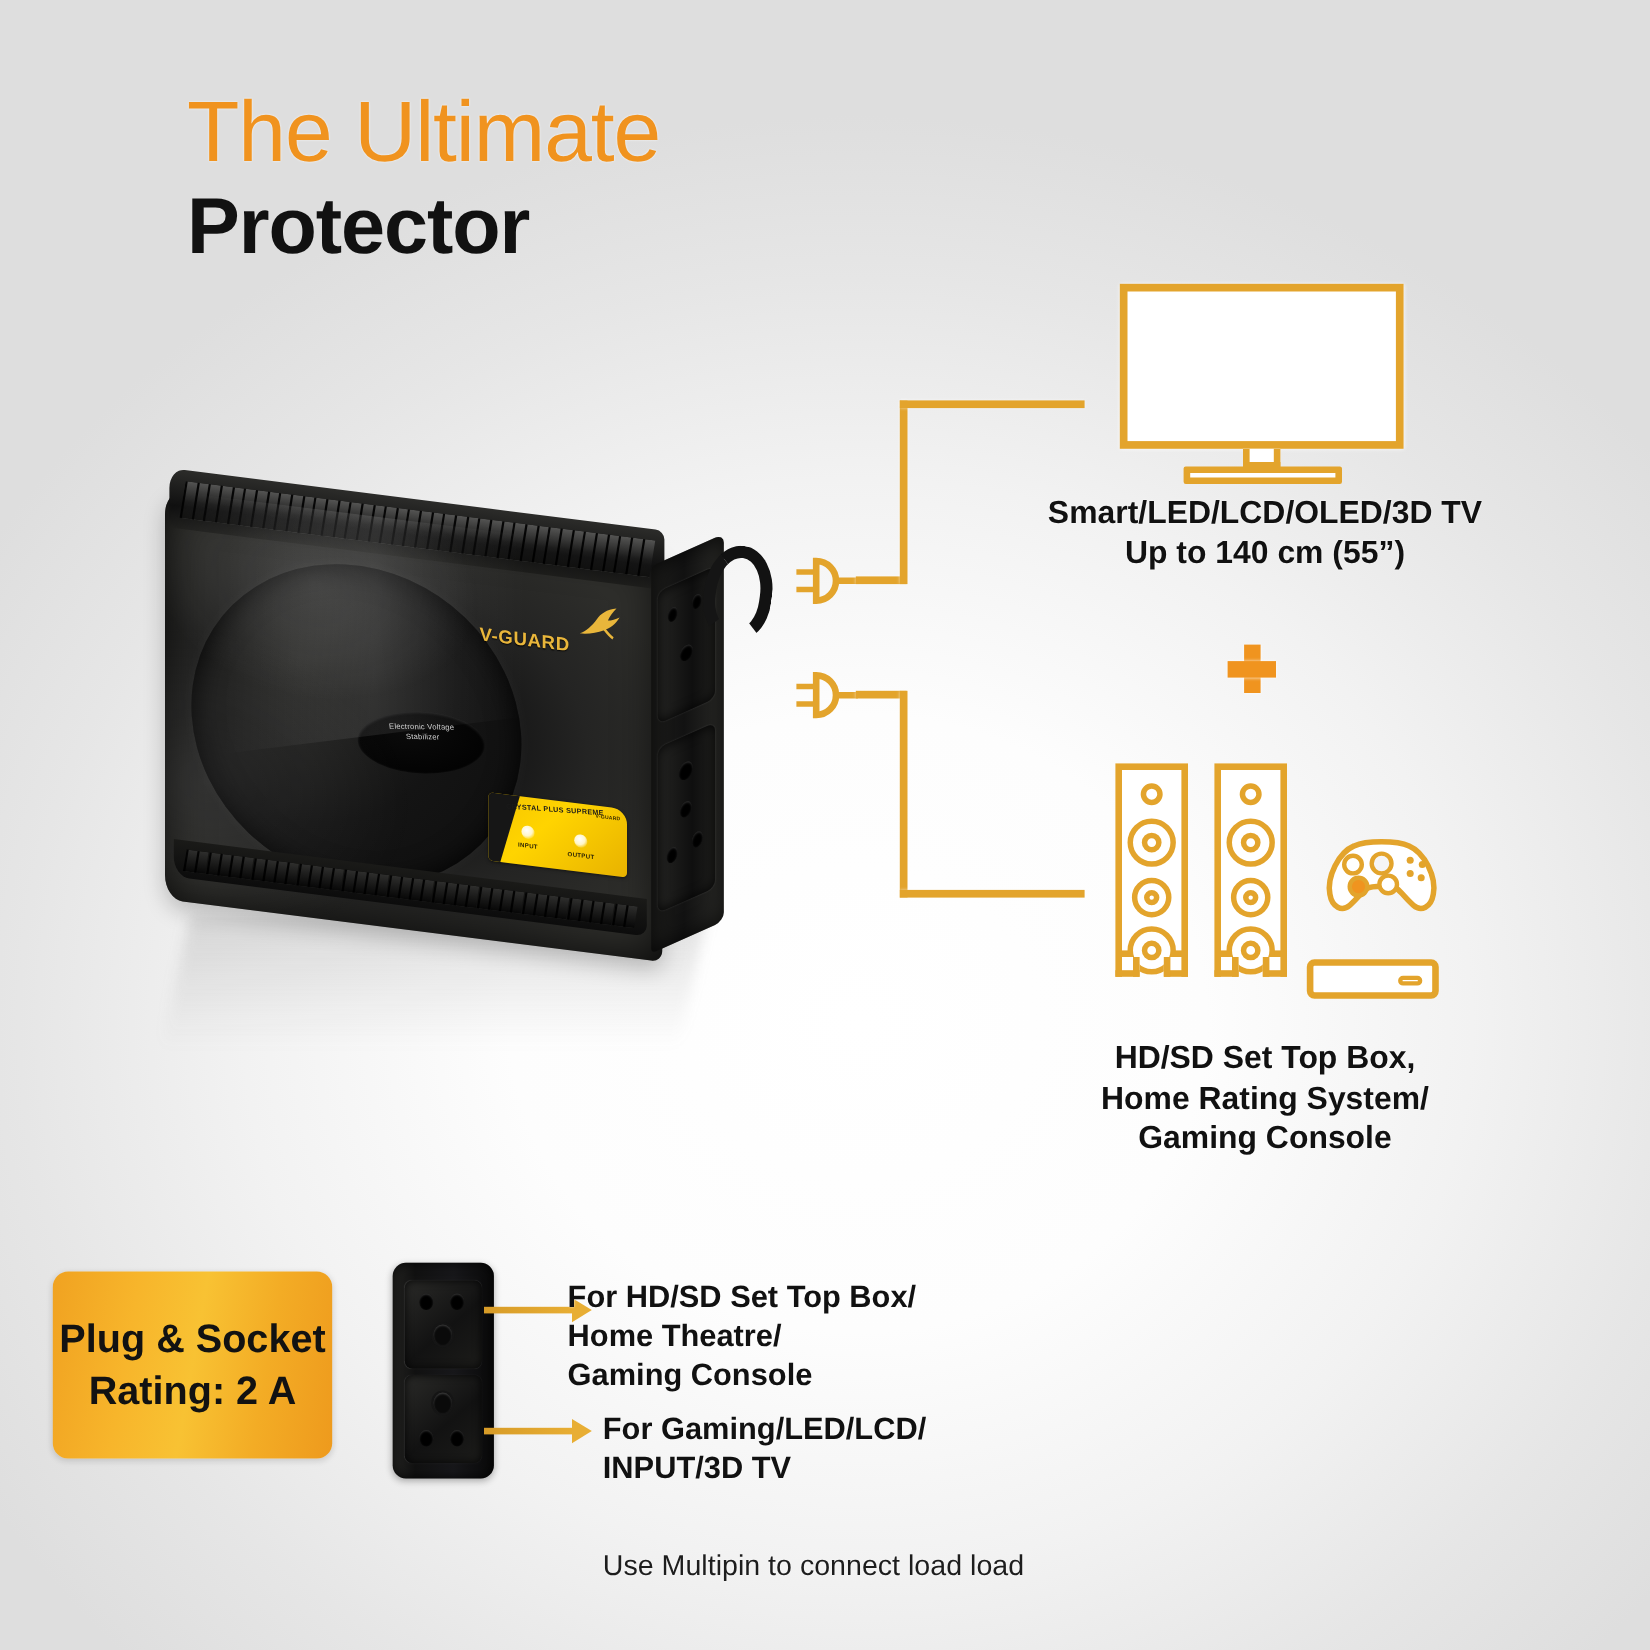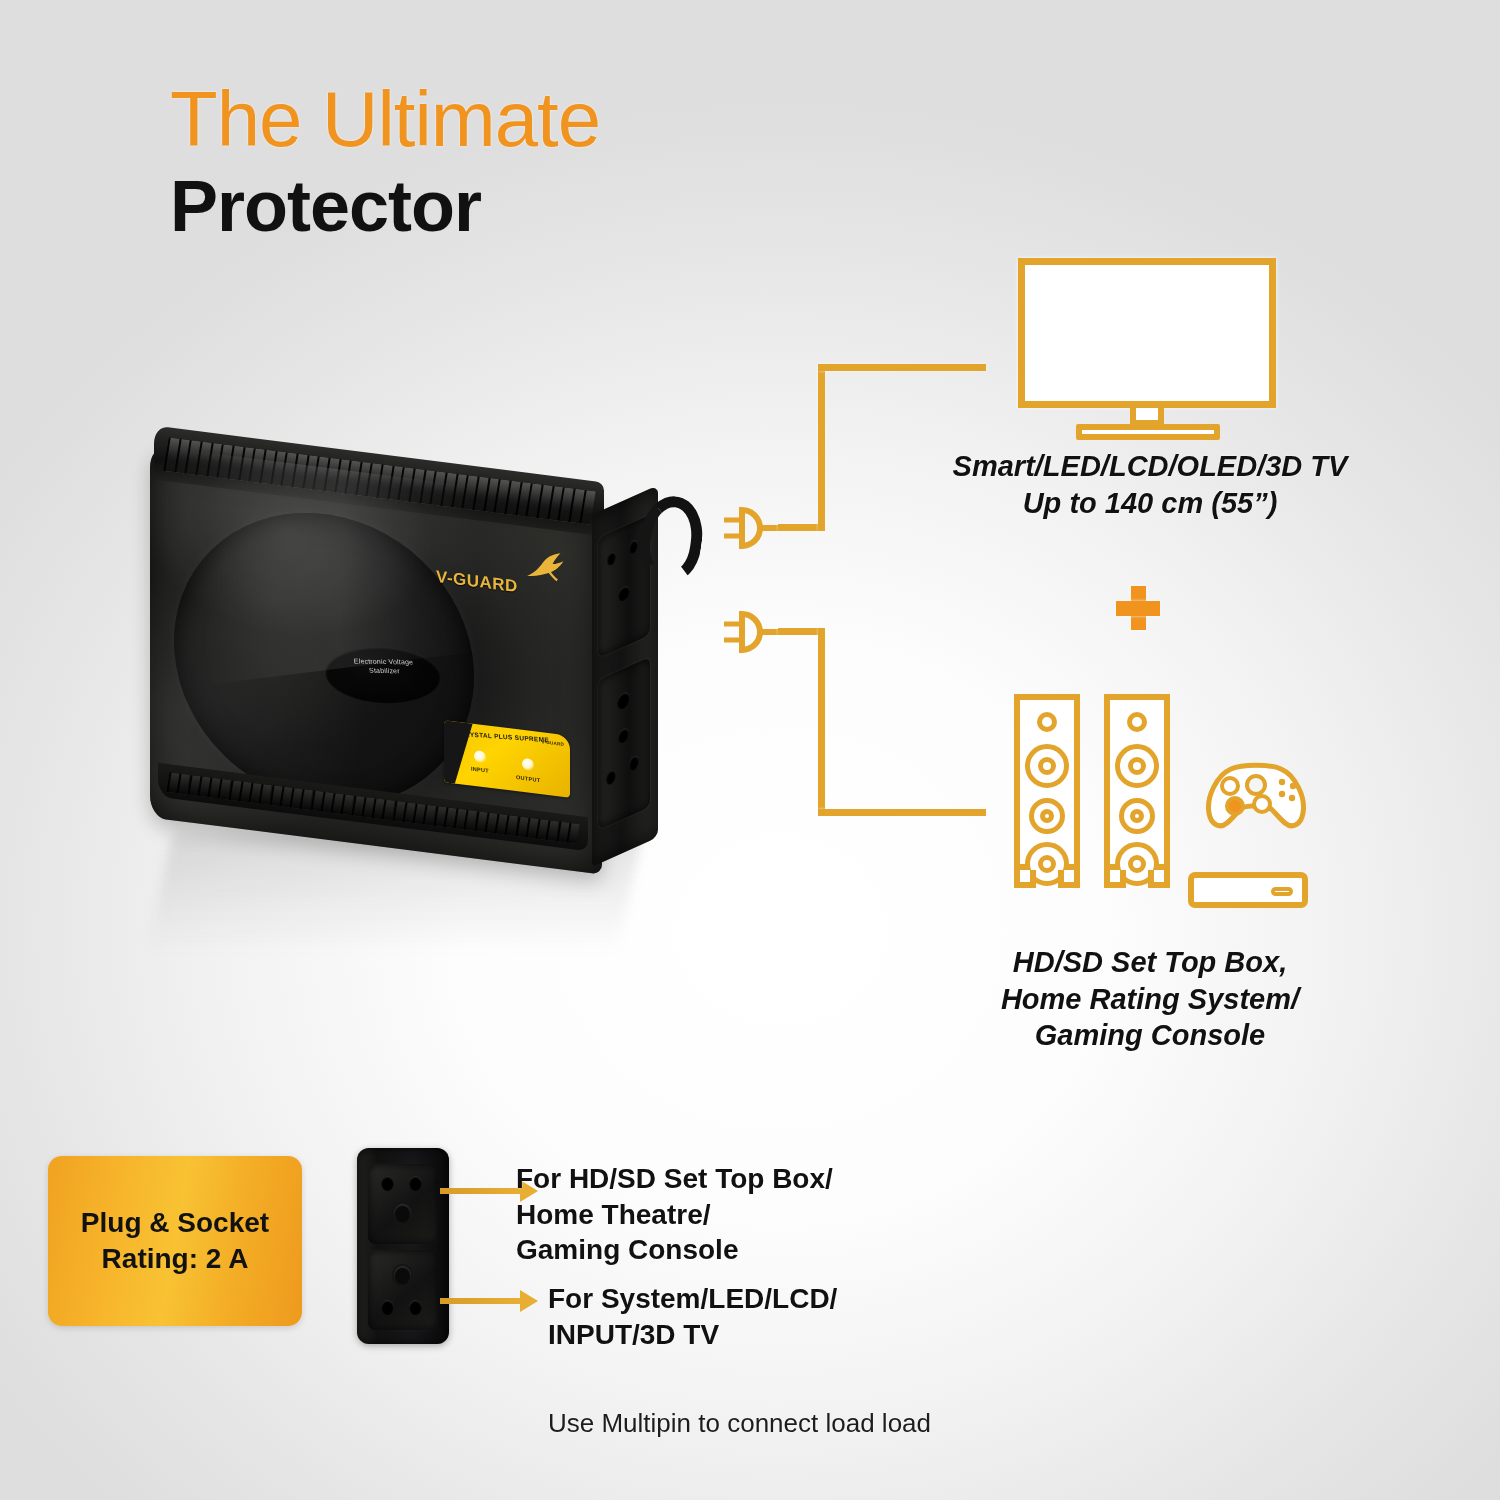--- a/index.html
+++ b/index.html
@@ -198,33 +198,32 @@
   .plus-ico{
     position:absolute; color:#F0941F; font-size:0; line-height:0;
   }
   .plus-ico b{ position:absolute; background:#F0941F; box-shadow:0 0 3px rgba(255,255,255,.8); display:block; }
 
   
   .cap{
     position:absolute; text-align:center; color:#111;
     font-weight:bold; font-size:29px; line-height:1.26;
     text-shadow:0 0 2px rgba(255,255,255,.9);
-    font-style:italic;
   }
 
   
   .badge{
     position:absolute; left:48px; top:1156px; width:254px; height:170px;
     border-radius:14px;
     background:linear-gradient(100deg,#F0A221 0%, #F7B52B 28%, #F8C233 50%, #F3AC25 74%, #EE9A1D 100%);
     box-shadow:0 2px 6px rgba(0,0,0,.14);
     display:flex; align-items:center; justify-content:center;
   }
   .badge-txt{
-    text-align:center; color:#121212; font-weight:bold; font-size:28px; line-height:1.3;
+    text-align:center; color:#121212; font-weight:bold; font-size:36px; line-height:1.3;
   }
 
   
   .mp{
     position:absolute; left:357px; top:1148px; width:92px; height:196px;
     background:linear-gradient(to right,#232321 0%, #111 22%, #17171a 60%, #090909 100%);
     border-radius:12px;
     box-shadow:0 2px 7px rgba(0,0,0,.3), inset 0 0 10px rgba(0,0,0,.8);
   }
   .mp-s{
@@ -512,19 +511,19 @@
   <div class="arrow" style="left:440px; top:1188px; width:82px;"></div>
   <div class="arrow" style="left:440px; top:1298px; width:82px;"></div>
 
   <div class="cl" style="left:516px; top:1161px; width:460px;">
     <div>For HD/SD Set Top Box/</div>
     <div>Home Theatre/</div>
     <div>Gaming Console</div>
   </div>
 
   <div class="cl" style="left:548px; top:1281px; width:460px;">
-    <div>For System/LED/LCD/</div>
+    <div>For Gaming/LED/LCD/</div>
     <div>INPUT/3D TV</div>
   </div>
 
   <div class="note" style="left:548px; top:1408px;">Use Multipin to connect load load</div>
 
 </div>
 
 </body></html>

